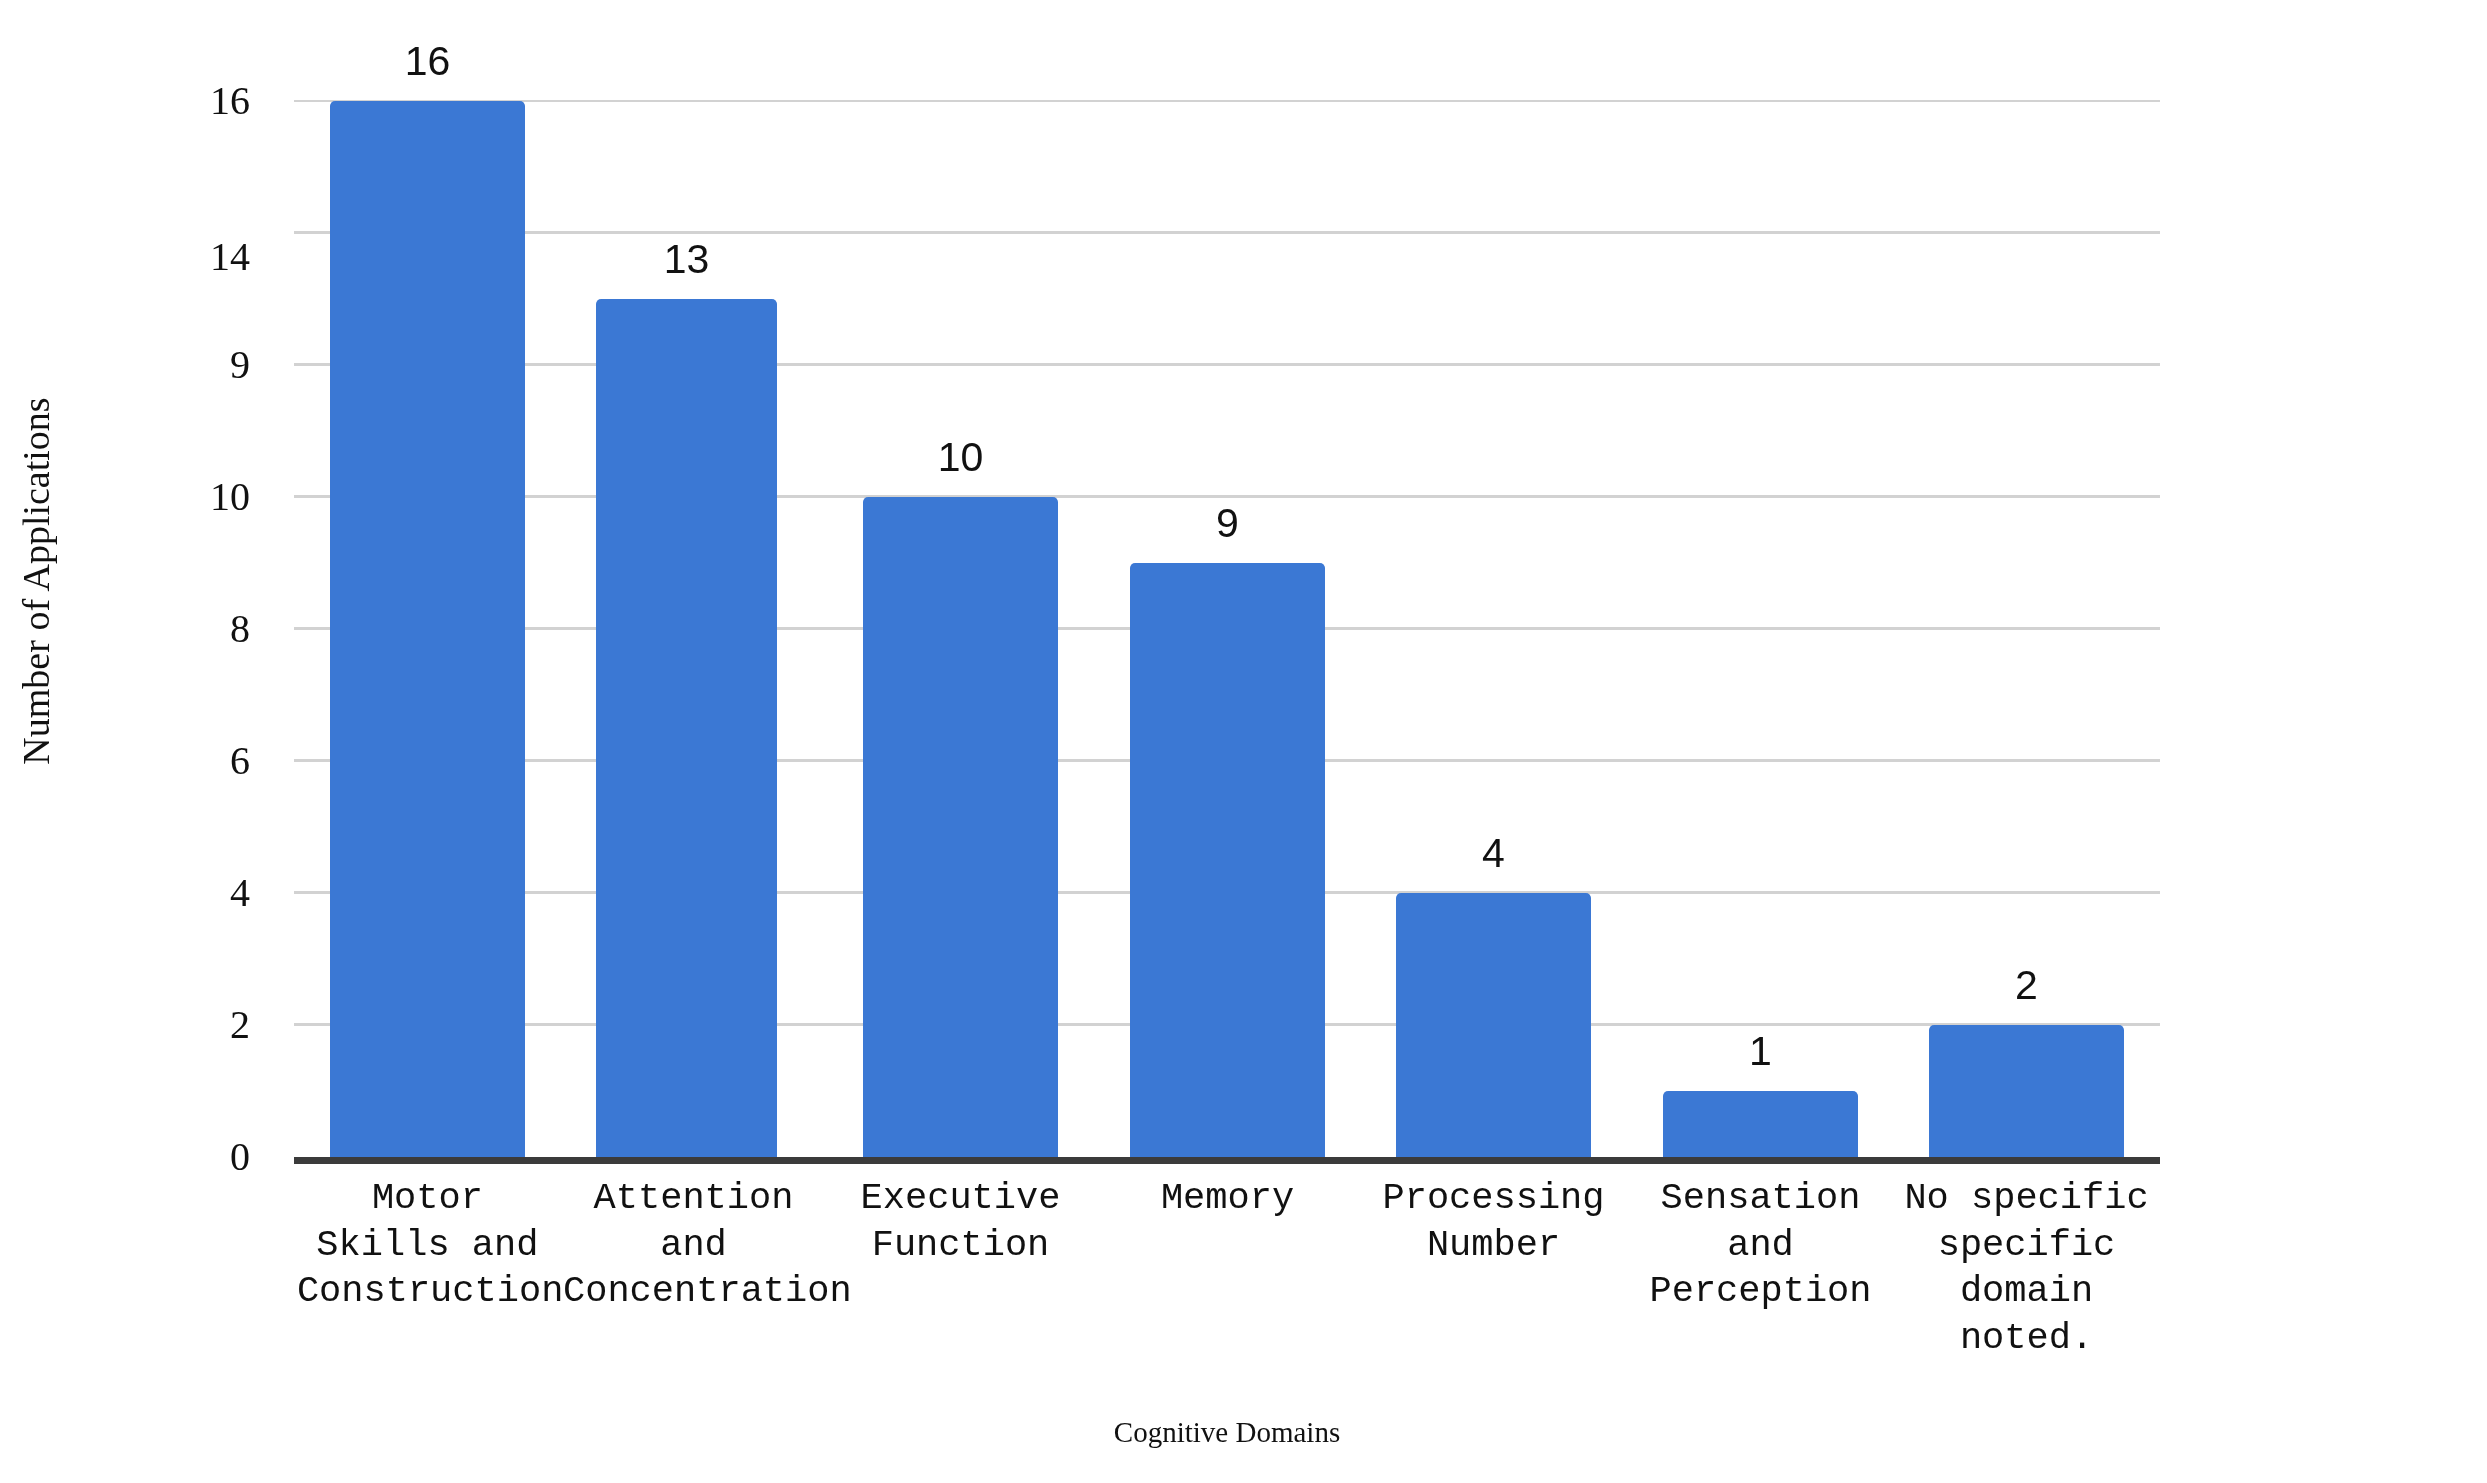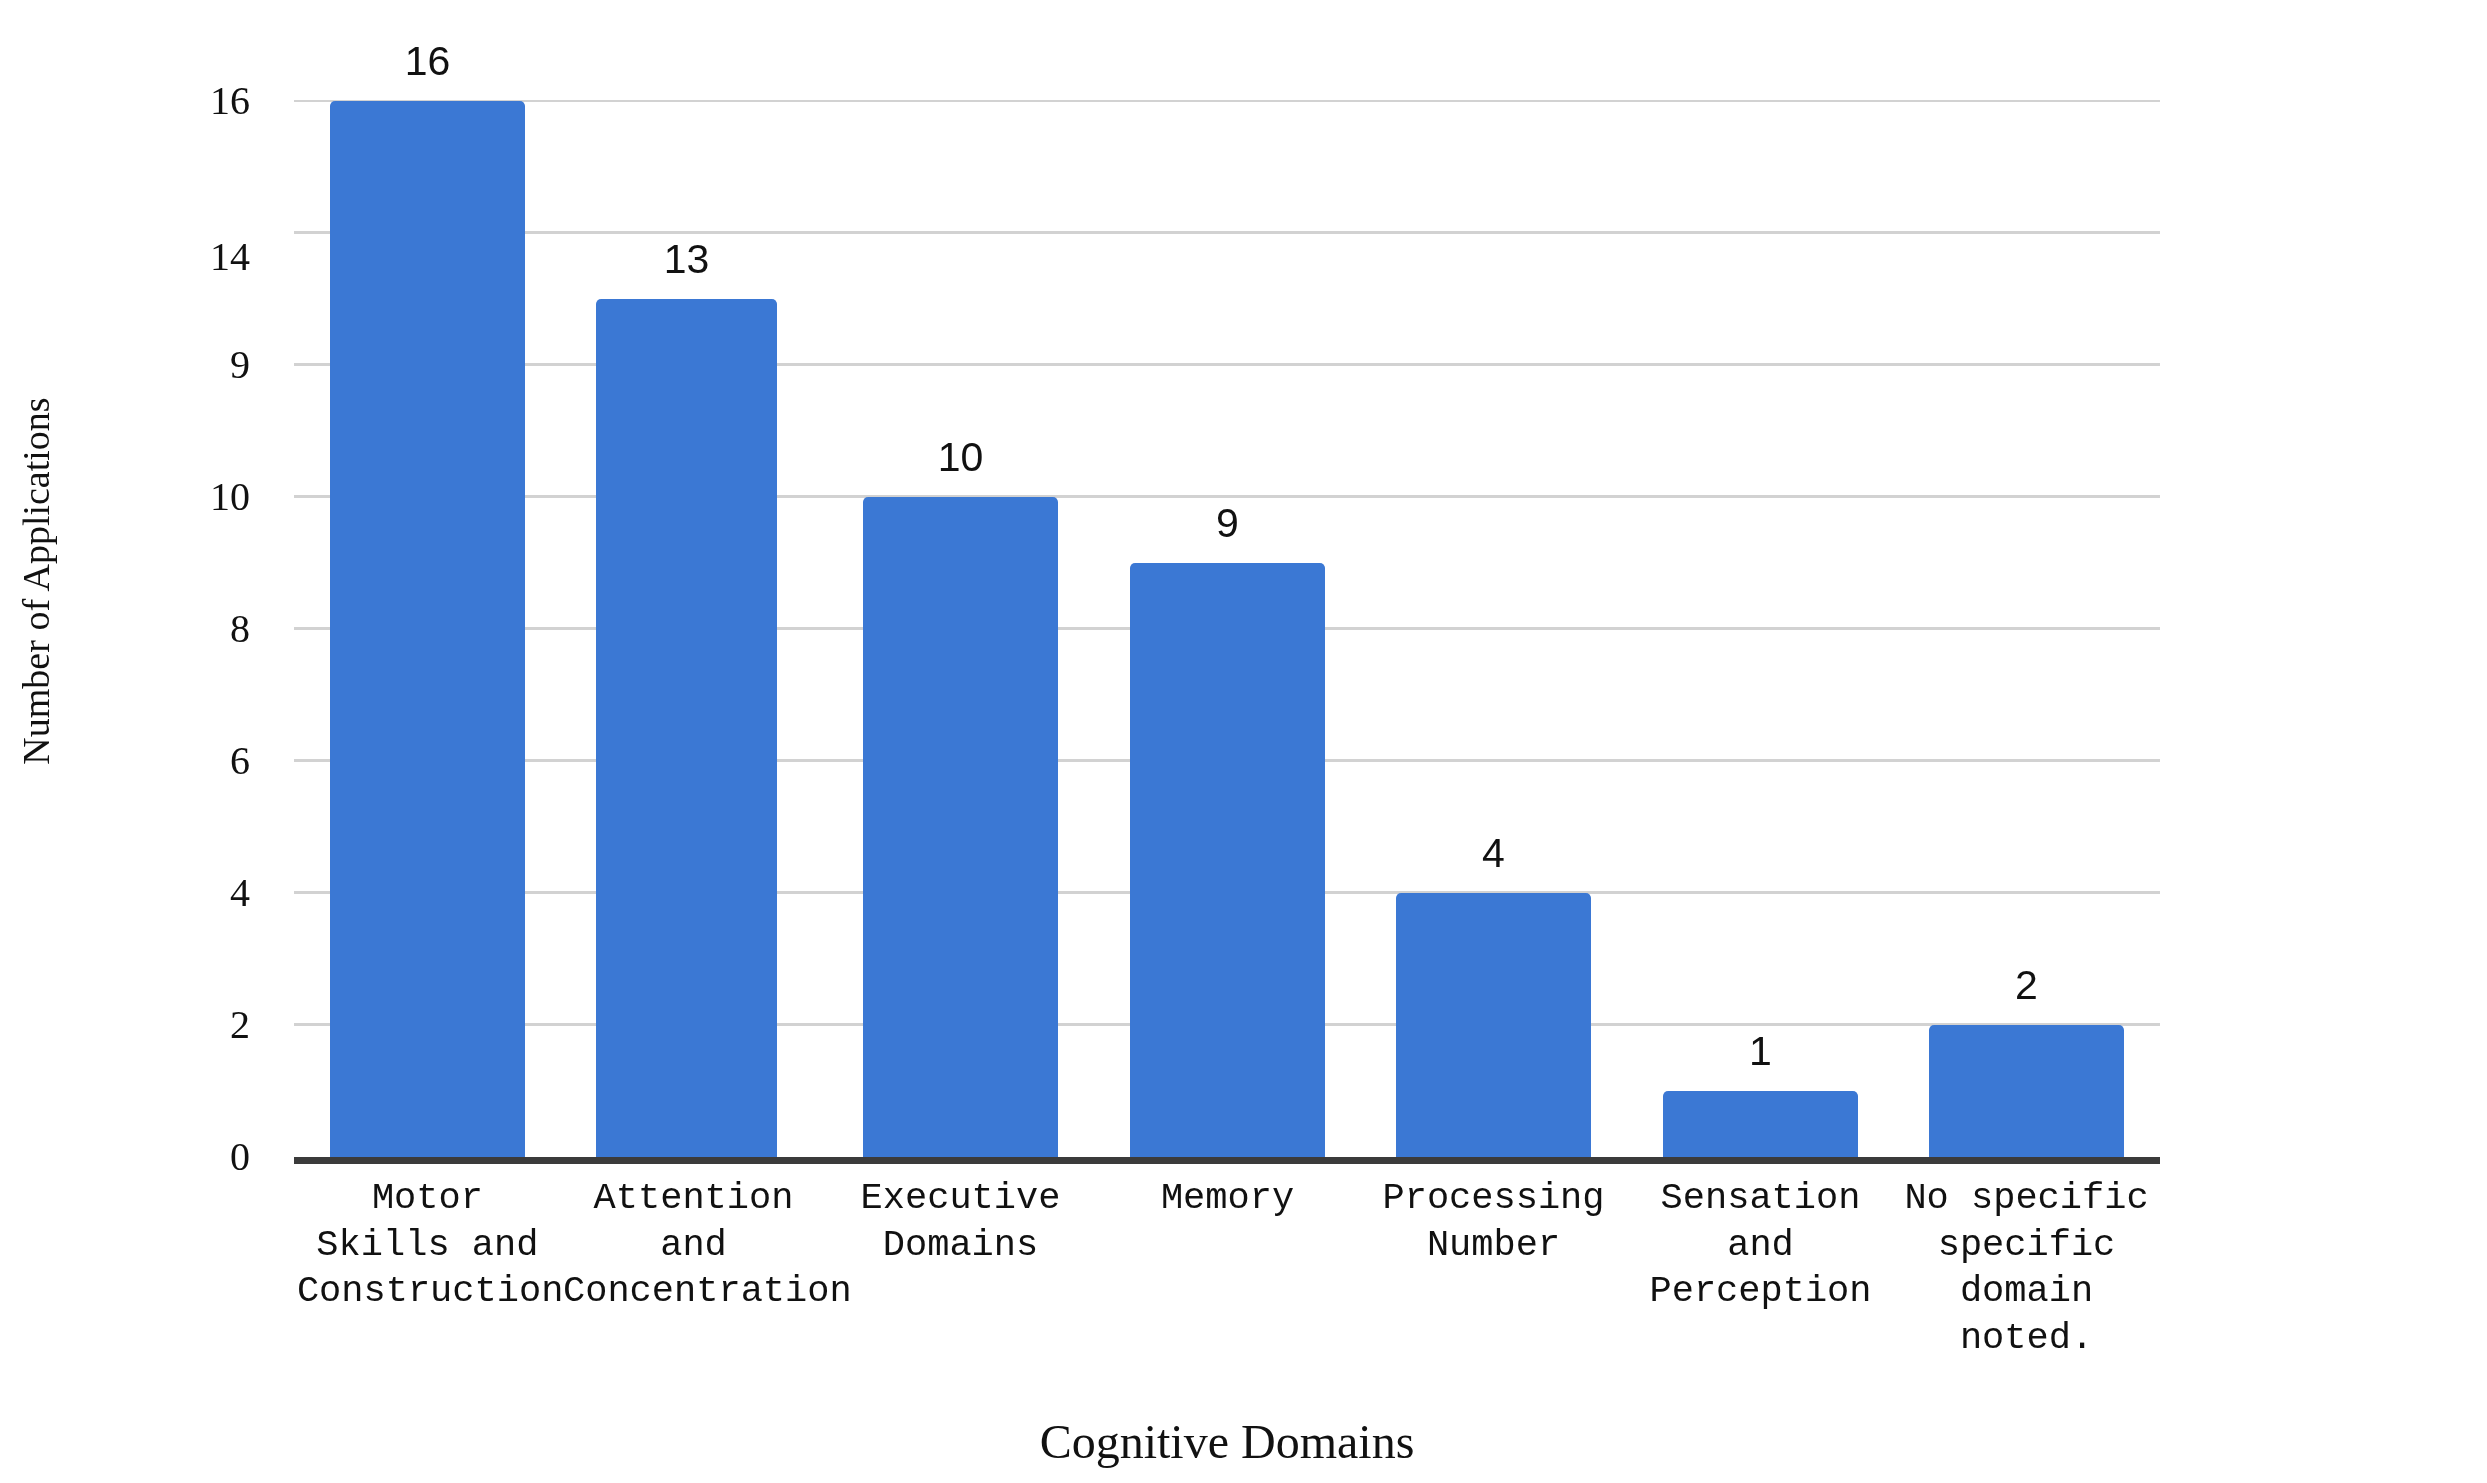--- a/index.html
+++ b/index.html
@@ -44,21 +44,21 @@
     font-family: "Liberation Serif", "DejaVu Serif", serif;
   }
 
   
   #x-axis-title {
     position: absolute;
     left: 294px;
     top: 1418px;
     width: 1866px;
     text-align: center;
-    font-size: 48px;
+    font-size: 29px;
     line-height: 1;
     color: #111111;
     font-family: "Liberation Serif", "DejaVu Serif", serif;
   }
 
   
   #plot {
     position: absolute;
     left: 294px;
     top: 101px;
@@ -209,21 +209,21 @@
         <div class="bar-slot" style="left: 1635px; width: 195px;">
           <div class="bar" style="height: 132px; background: rgb(59, 120, 212);"></div>
           <div class="bar-value" style="bottom: 151px;">2</div>
         </div>
       </div>
   </div>
 
   <div id="xlabels">
       <div class="xlabel" style="left: 2.9px; width: 261px;">Motor Skills and Construction</div>
       <div class="xlabel" style="left: 269px; width: 261px;">Attention and Concentration</div>
-      <div class="xlabel" style="left: 536px; width: 261px;">Executive Domains</div>
+      <div class="xlabel" style="left: 536px; width: 261px;">Executive Function</div>
       <div class="xlabel" style="left: 803px; width: 261px;">Memory</div>
       <div class="xlabel" style="left: 1069px; width: 261px;">Processing Number</div>
       <div class="xlabel" style="left: 1336px; width: 261px;">Sensation and Perception</div>
       <div class="xlabel" style="left: 1602px; width: 261px;">No specific specific domain noted.</div>
     </div>
 
   <div id="x-axis-title">Cognitive Domains</div>
 
 </div>
 

